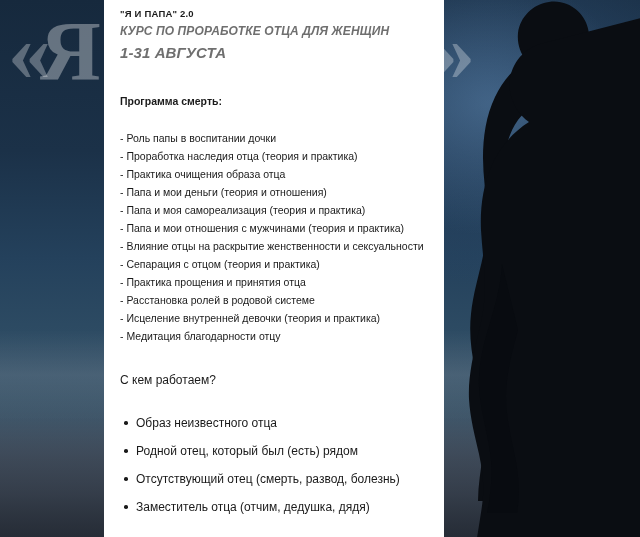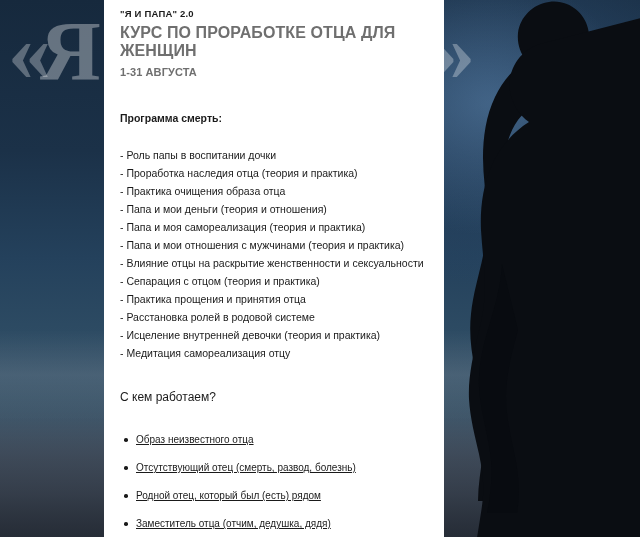--- a/index.html
+++ b/index.html
@@ -91,32 +91,34 @@
   .panel-inner { padding-top: 2px; }
 
   .title {
     font-size: 9.5px;
     font-weight: 700;
     color: #1a1a1a;
     letter-spacing: 0.2px;
     margin: 0 0 5px 0;
   }
   .subtitle {
-    font-size: 16px;
+    font-size: 12px;
     font-weight: 700;
     color: #6f6f6f;
     letter-spacing: 0.1px;
     margin: 0 0 6px 0;
+    font-style: italic;
   }
   .dates {
-    font-size: 11px;
+    font-size: 15px;
     font-weight: 700;
     color: #6f6f6f;
     letter-spacing: 0.1px;
     margin: 0 0 34px 0;
+    font-style: italic;
   }
   .section-heading {
     font-size: 10.5px;
     font-weight: 700;
     color: #1a1a1a;
     margin: 0 0 22px 0;
   }
   .dash-list {
     list-style: none;
     margin: 0 0 28px 0;
@@ -134,26 +136,25 @@
     font-weight: 400;
     color: #1a1a1a;
     margin: 0 0 22px 0;
   }
   .bullet-list {
     list-style: none;
     margin: 0;
     padding: 0;
   }
   .bullet-list li {
-    font-size: 10px;
+    font-size: 12px;
     color: #1a1a1a;
     line-height: 28px;
     padding-left: 16px;
     position: relative;
-    text-decoration: underline;
   }
   .bullet-list li::before {
     content: "";
     position: absolute;
     left: 4px;
     top: 12px;
     width: 3.5px;
     height: 3.5px;
     border-radius: 50%;
     background: #1a1a1a;
@@ -204,27 +205,27 @@
         <li>- Проработка наследия отца (теория и практика)</li>
         <li>- Практика очищения образа отца</li>
         <li>- Папа и мои деньги (теория и отношения)</li>
         <li>- Папа и моя самореализация (теория и практика)</li>
         <li>- Папа и мои отношения с мужчинами (теория и практика)</li>
         <li>- Влияние отцы на раскрытие женственности и сексуальности</li>
         <li>- Сепарация с отцом (теория и практика)</li>
         <li>- Практика прощения и принятия отца</li>
         <li>- Расстановка ролей в родовой системе</li>
         <li>- Исцеление внутренней девочки (теория и практика)</li>
-        <li>- Медитация самореализация отцу</li>
+        <li>- Медитация благодарности отцу</li>
       </ul>
 
       <p class="q-heading">С кем работаем?</p>
 
       <ul class="bullet-list">
         <li>Образ неизвестного отца</li>
+        <li>Родной отец, который был (есть) рядом</li>
         <li>Отсутствующий отец (смерть, развод, болезнь)</li>
-        <li>Родной отец, который был (есть) рядом</li>
         <li>Заместитель отца (отчим, дедушка, дядя)</li>
       </ul>
     </div>
   </div>
 
 </div>
 
 </body></html>

